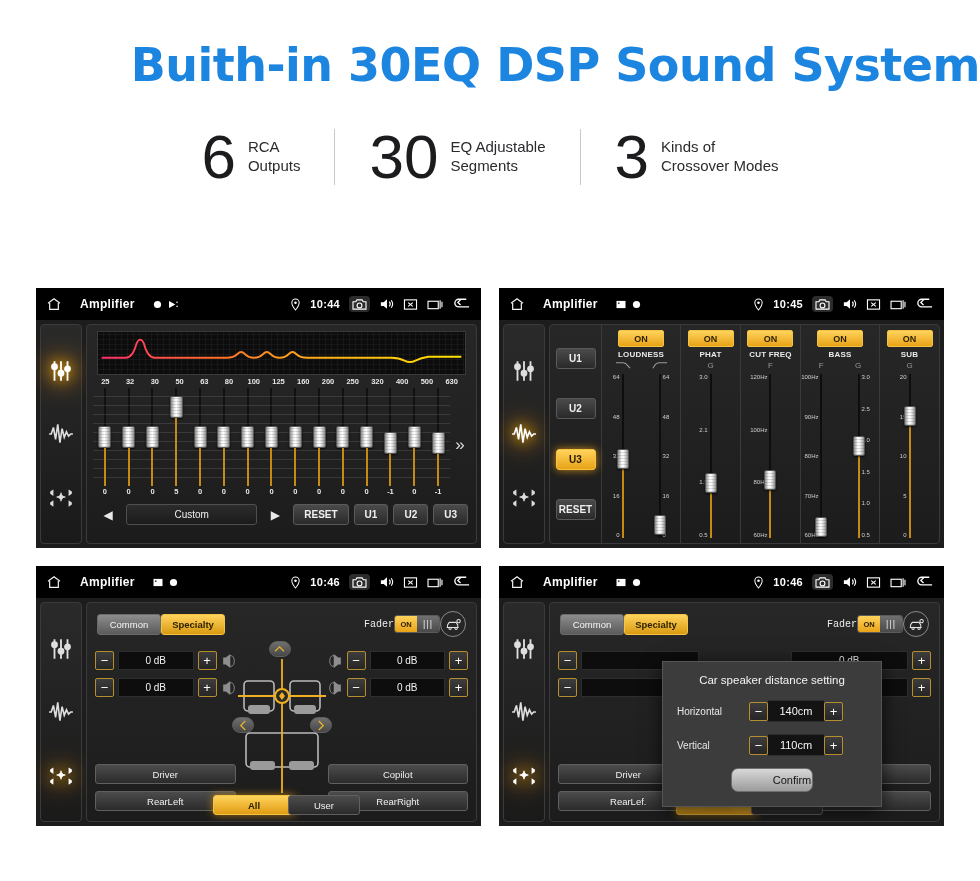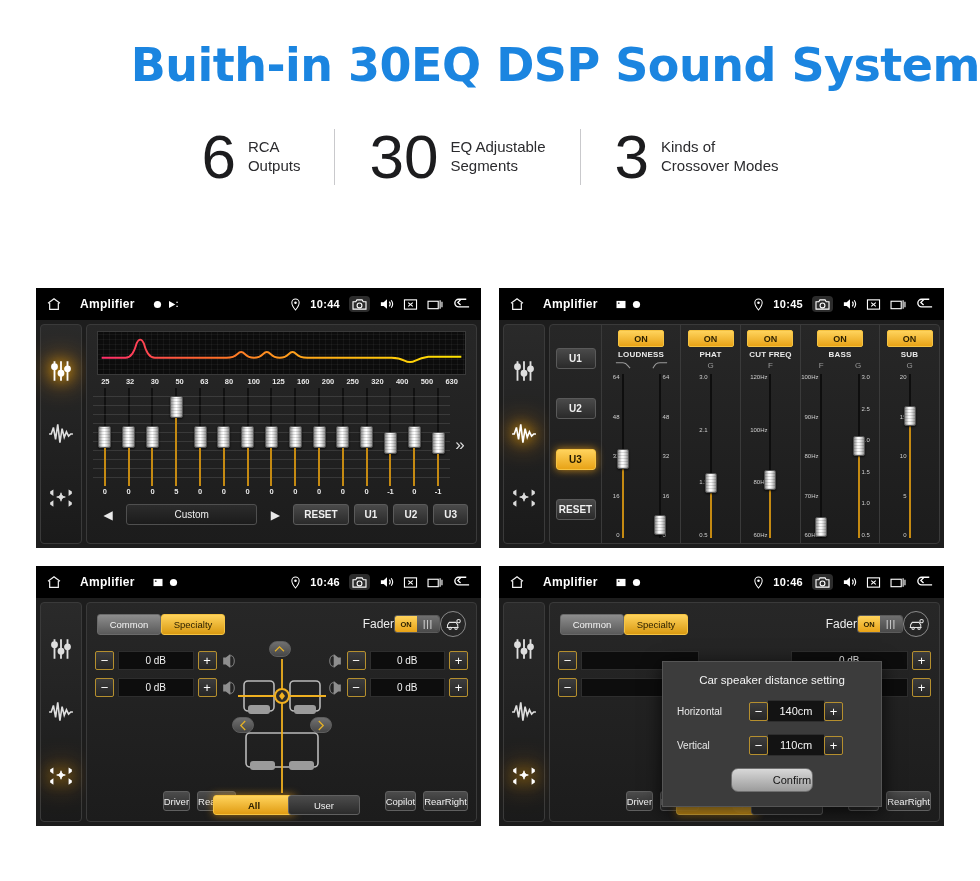--- a/index.html
+++ b/index.html
@@ -262,23 +262,23 @@
     padding: 8px 10px 0 10px;
   }
   .tab-btn {
     width: 64px; height: 21px; border-radius: 3px; font-size: 9.5px;
     display: flex; align-items: center; justify-content: center;
     border: 1px solid #6b6b6b;
     background: linear-gradient(180deg,#8d8d8d,#5a5a5a); color: #f5f5f5;
   }
   .tab-btn.active {
     background: linear-gradient(180deg,#ffd35c,#d99a12);
-    border-color: #f5c342; color: #2e2200; font-weight: normal;
-  }
-  .fader-lbl { color: #ededed; font-size: 12px; margin-left: auto; }
+    border-color: #f5c342; color: #2e2200; font-weight: bold;
+  }
+  .fader-lbl { color: #ededed; font-size: 10px; margin-left: auto; font-family: Liberation Mono, monospace; }
   .toggle {
     width: 46px; height: 18px; display: flex; border-radius: 3px; overflow: hidden;
     border: 1px solid #5b5b5b;
   }
   .toggle .on-half {
     flex: 1; background: linear-gradient(180deg,#ffd35c,#e8a317);
     color: #2a1f00; font-size: 7.5px; font-weight: bold;
     display: flex; align-items: center; justify-content: center;
   }
   .toggle .off-half {
@@ -308,21 +308,21 @@
     align-items: center; justify-content: center; line-height: 1;
   }
   .db-val {
     flex: 1; height: 19px; background: #0d0d0d; border: 1px solid #2e2e2e;
     color: #f2f2f2; font-size: 10px; display: flex;
     align-items: center; justify-content: center;
   }
   .spk { width: 15px; height: 16px; flex: none; }
   .f-center { position: relative; }
   .f-btnrow {
-    display: flex; gap: 7px; margin-top: auto; padding-bottom: 4px; justify-content: flex-end;
+    display: flex; flex-direction: column; gap: 7px; margin-top: auto; padding-bottom: 4px;
   }
   .nbtn {
     height: 20px; border: 1px solid #606060; border-radius: 3px;
     background: linear-gradient(180deg,#4c4c4c,#2b2b2b);
     color: #f0f0f0; font-size: 9.5px;
     display: flex; align-items: center; justify-content: center;
   }
   .nbtn.on {
     background: linear-gradient(180deg,#ffd35c,#e09c13);
     border-color: #f5c342; color: #2e2200; font-weight: bold;

